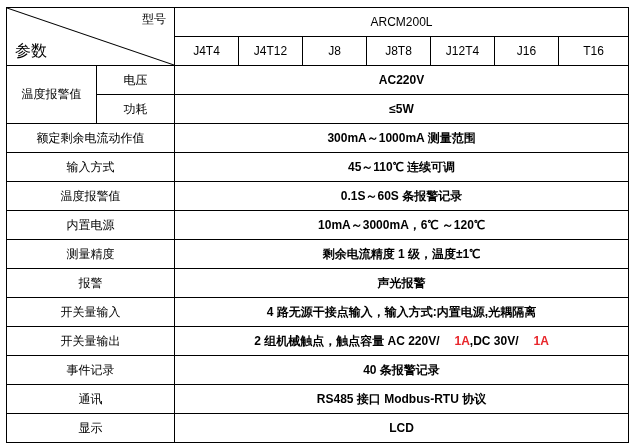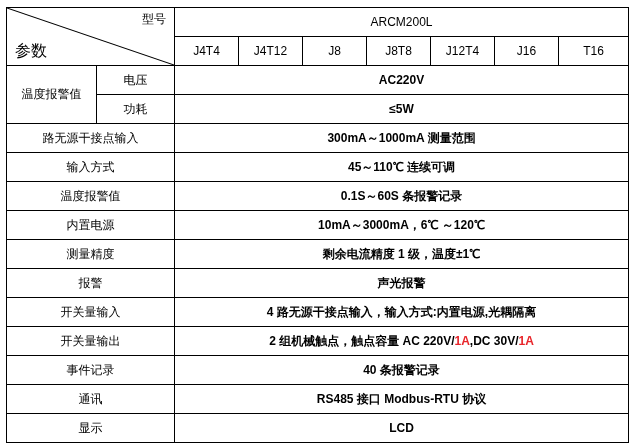--- a/index.html
+++ b/index.html
@@ -72,20 +72,21 @@
   }
   .row-label {
     font-size: 12.5px;
   }
   .value-cell {
     font-size: 12.5px;
     font-weight: bold;
   }
   .red {
     color: #e8252a;
+    padding-left: 15px;
   }
   .nowrap { white-space: nowrap; }
 </style>
 </head>
 <body>
 
 <div class="sheet">
   <table class="spec">
     <colgroup>
       <col style="width:90px">
@@ -123,21 +124,21 @@
         <td class="row-label" rowspan="2">温度报警值</td>
         <td class="row-label">电压</td>
         <td class="value-cell" colspan="7">AC220V</td>
       </tr>
       <tr>
         <td class="row-label">功耗</td>
         <td class="value-cell" colspan="7">≤5W</td>
       </tr>
 
       <tr>
-        <td class="row-label" colspan="2">路无源干接点输入</td>
+        <td class="row-label" colspan="2">额定剩余电流动作值</td>
         <td class="value-cell" colspan="7">300mA～1000mA 测量范围</td>
       </tr>
       <tr>
         <td class="row-label" colspan="2">输入方式</td>
         <td class="value-cell" colspan="7">45～110℃ 连续可调</td>
       </tr>
       <tr>
         <td class="row-label" colspan="2">温度报警值</td>
         <td class="value-cell" colspan="7">0.1S～60S 条报警记录</td>
       </tr>

